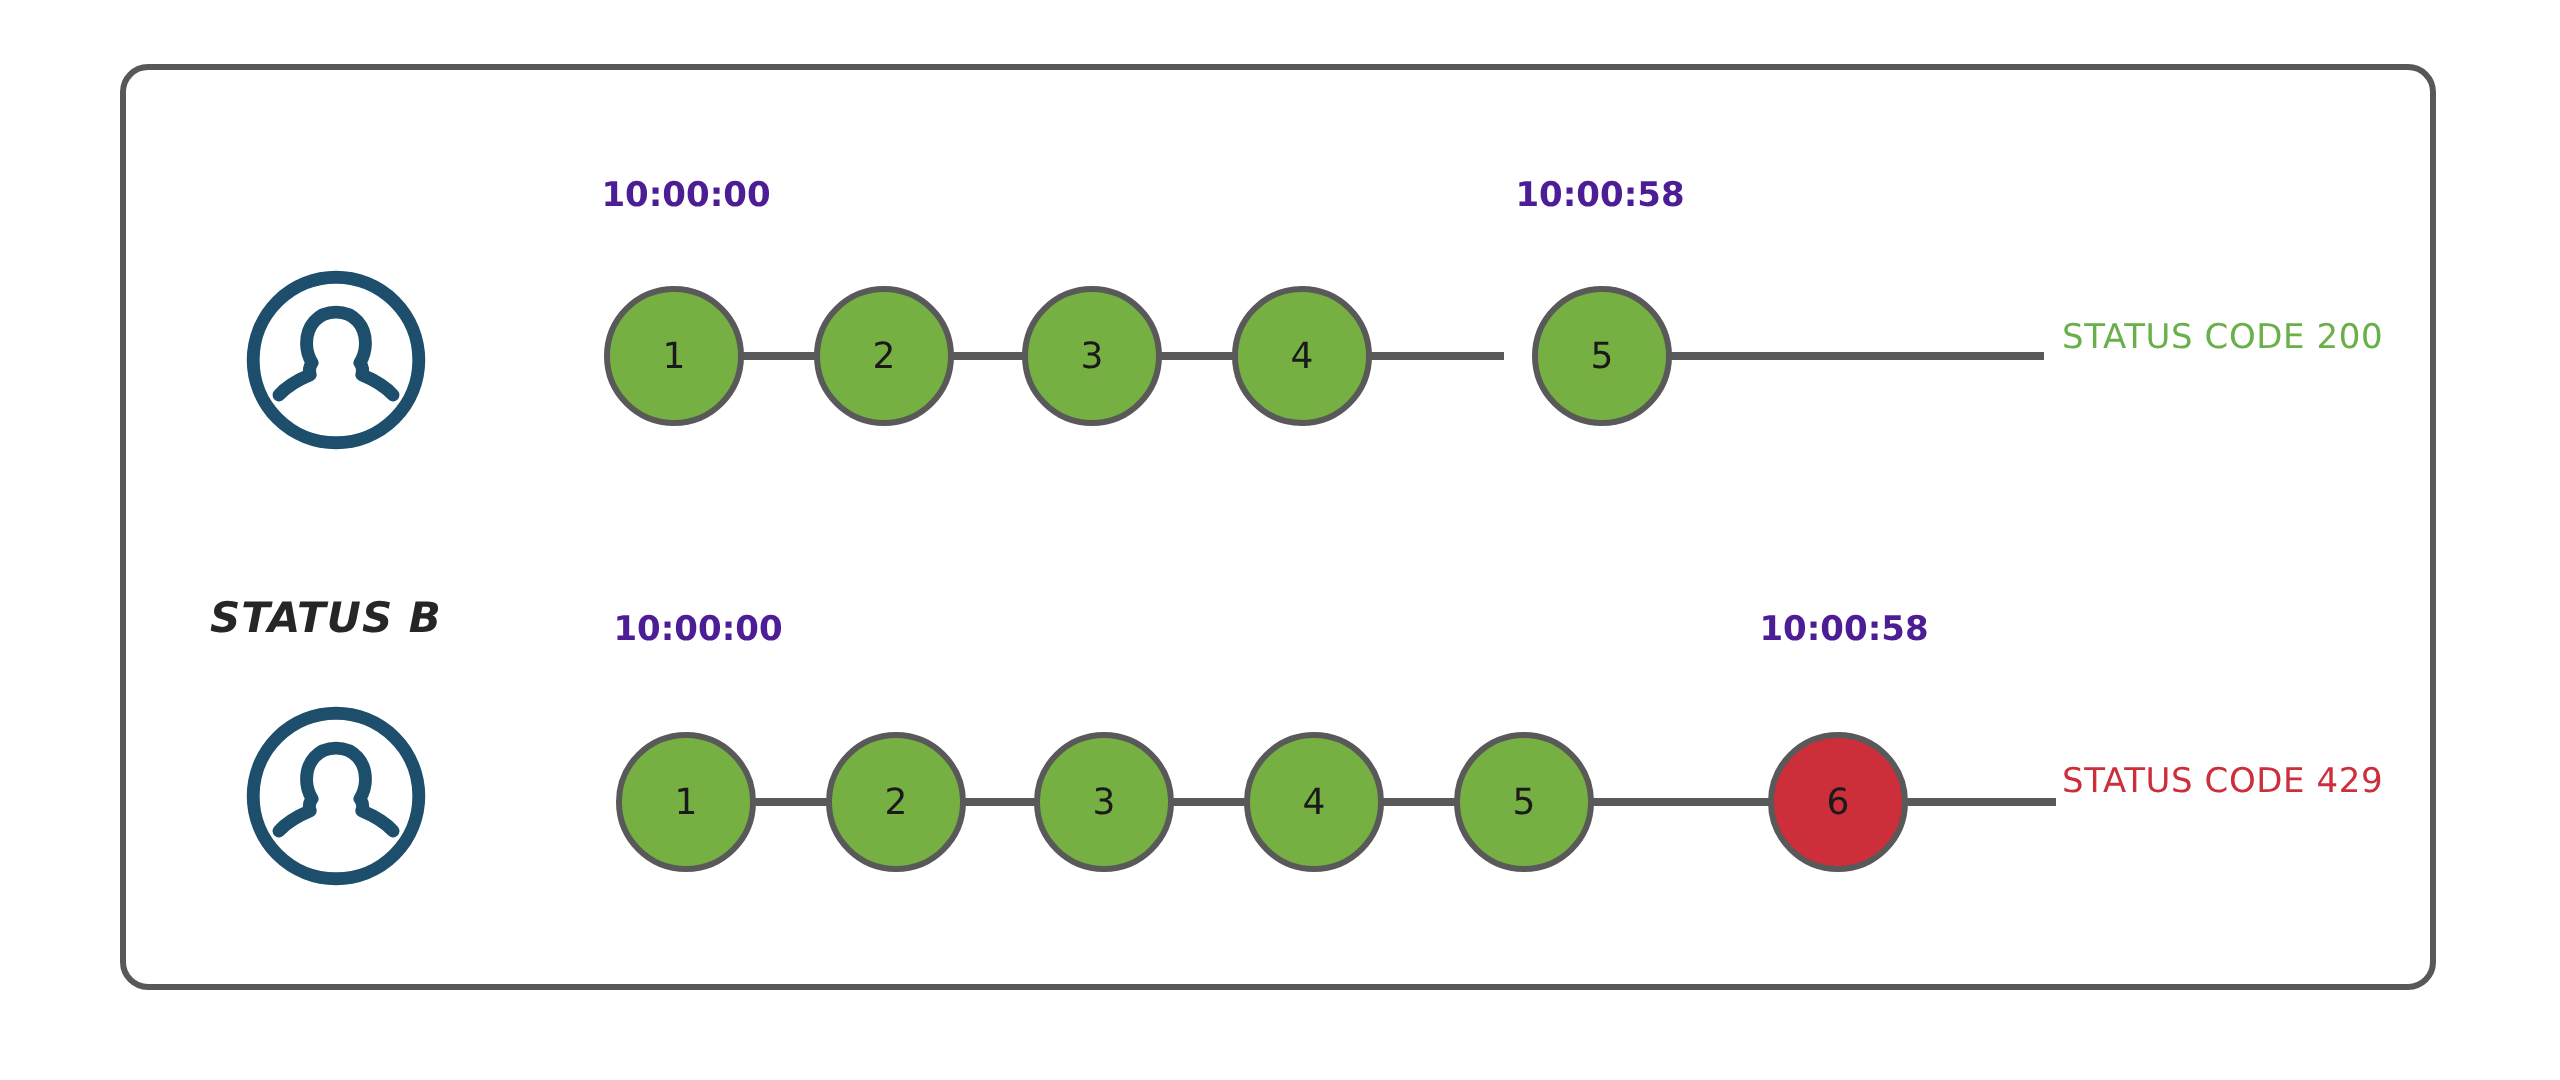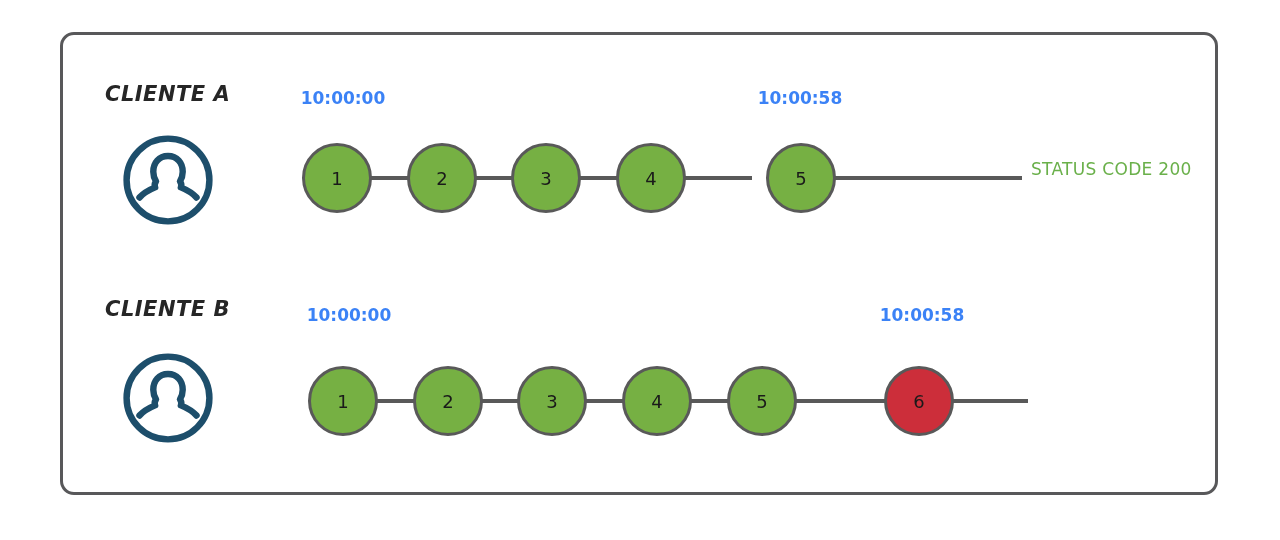--- a/index.html
+++ b/index.html
@@ -43,21 +43,21 @@
   .avatar {
     position: absolute;
     width: 92px;
     height: 92px;
   }
   .timestamp {
     position: absolute;
     font-family: "DejaVu Sans", sans-serif;
     font-size: 17px;
     font-weight: 700;
-    color: #3b82f6;
+    color: #4c1d95;
     white-space: nowrap;
     text-align: center;
   }
   .node {
     position: absolute;
     width: 70px;
     height: 70px;
     border-radius: 50%;
     border: 3px solid #595959;
     box-sizing: border-box;
@@ -90,21 +90,20 @@
   .status.ok   { color: #6ab04a; }
   .status.err  { color: #cc2e3a; }
 </style>
 </head>
 <body>
 
 <div id="canvas">
 
   <div class="frame"></div>
 
-  <div class="client-label" style="left:105px; top:82px;">CLIENTE A</div>
 
   <div class="avatar" style="left:122px; top:134px;">
     <svg viewBox="0 0 100 100" width="92" height="92" aria-hidden="true">
       <circle cx="50" cy="50" r="45" fill="none" stroke="#1d4e6b" stroke-width="7"></circle>
       <path d="M50 24
                c -10 0 -16 7.5 -16 17
                c 0 5 1.5 8 3 10.5
                c -1.5 2 -2 4 -1 6.5
                c -6 2.5 -12.5 6 -17 11
                M50 24
@@ -138,21 +137,21 @@
     <span>4</span>
   </div>
   <div class="node green" style="left:766px; top:143px;">
     <span>5</span>
   </div>
 
   <div class="status ok" style="left:1031px; top:158px;">
     <div class="line1">STATUS CODE 200</div>
   </div>
 
-  <div class="client-label" style="left:105px; top:297px;">CLIENTE B</div>
+  <div class="client-label" style="left:105px; top:297px;">STATUS B</div>
 
   <div class="avatar" style="left:122px; top:352px;">
     <svg viewBox="0 0 100 100" width="92" height="92" aria-hidden="true">
       <circle cx="50" cy="50" r="45" fill="none" stroke="#1d4e6b" stroke-width="7"></circle>
       <path d="M50 24
                c -10 0 -16 7.5 -16 17
                c 0 5 1.5 8 3 10.5
                c -1.5 2 -2 4 -1 6.5
                c -6 2.5 -12.5 6 -17 11
                M50 24
@@ -187,15 +186,16 @@
     <span>4</span>
   </div>
   <div class="node green" style="left:727px; top:366px;">
     <span>5</span>
   </div>
   <div class="node red" style="left:884px; top:366px;">
     <span>6</span>
   </div>
 
   <div class="status err" style="left:1031px; top:380px;">
+    <div class="line1">STATUS CODE 429</div>
   </div>
 
 </div>
 
 </body></html>

